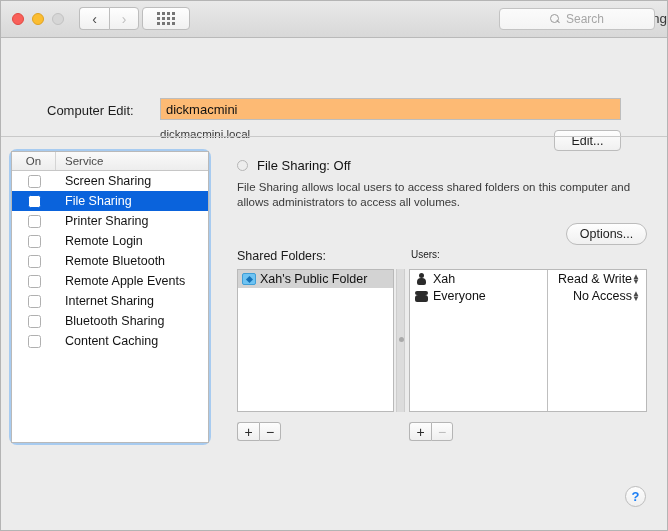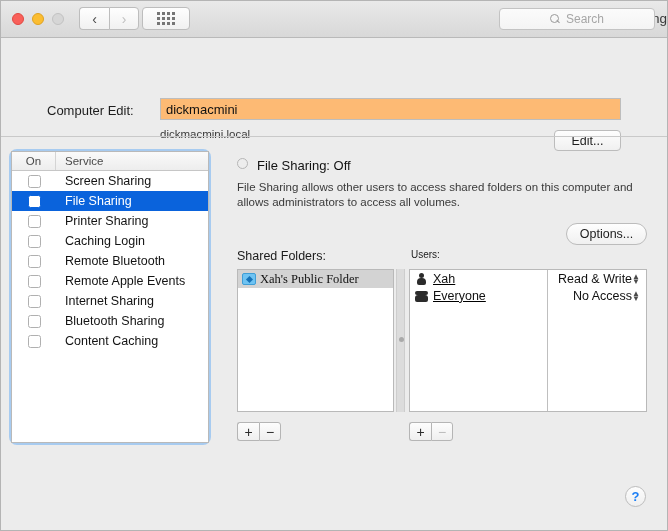--- a/index.html
+++ b/index.html
@@ -133,21 +133,21 @@
   .svc-row .cb-cell { width: 44px; display: flex; justify-content: center; }
   .svc-row .cb {
     width: 13px; height: 13px; border: 1px solid #b0b0b0;
     border-radius: 2.5px; background: #fff;
   }
   .svc-row .nm { padding-left: 9px; }
   .svc-row.selected { background: #0a63dc; color: #fff; }
   .svc-row.selected .cb { border-color: #0a63dc; background: #fff; }
 
   
-  .status-row { position: absolute; left: 236px; top: 157px; display: flex; align-items: flex-start; gap: 9px; }
+  .status-row { position: absolute; left: 236px; top: 157px; display: flex; align-items: center; gap: 9px; }
   .status-dot {
     width: 11px; height: 11px; border-radius: 50%;
     background: #ededed; border: 1px solid #b6b6b6;
   }
   .status-text { font-size: 13px; color: #121212; }
   .status-desc {
     position: absolute; left: 236px; top: 179px; width: 410px;
     font-size: 11.5px; color: #3a3a3a; line-height: 15px;
   }
   .options-btn {
@@ -165,21 +165,21 @@
   .folders-box {
     position: absolute; left: 236px; top: 268px;
     width: 157px; height: 143px;
     background: #fff; border: 1px solid #b9b9b9; overflow: hidden;
   }
   .folder-row {
     display: flex; align-items: center; gap: 4px;
     height: 18px; padding-left: 4px;
     font-size: 12.5px; color: #111;
   }
-  .folder-row.selected { background: #d3d3d3; font-family: Liberation Serif, serif; }
+  .folder-row.selected { background: #d3d3d3; }
   .folder-ico {
     width: 14px; height: 12px; border-radius: 2px;
     background: #6fc3f2; border: 1px solid #3f9ed6;
     position: relative; flex: none;
   }
   .folder-ico::after {
     content: ""; position: absolute; left: 4px; top: 3px;
     width: 5px; height: 5px; background: #1572b8;
     transform: rotate(45deg);
   }
@@ -193,21 +193,21 @@
     content: ""; position: absolute; left: 2px; top: 68px;
     width: 5px; height: 5px; border-radius: 50%; background: #a9a9a9;
   }
 
   .users-box {
     position: absolute; left: 408px; top: 268px;
     width: 238px; height: 143px;
     background: #fff; border: 1px solid #b9b9b9; overflow: hidden;
     display: flex;
   }
-  .users-col { width: 138px; border-right: 1px solid #bfbfbf; text-decoration: underline; }
+  .users-col { width: 138px; border-right: 1px solid #bfbfbf; }
   .perm-col  { flex: 1; }
   .user-row {
     display: flex; align-items: center; gap: 5px;
     height: 17px; padding-left: 5px;
     font-size: 12.5px; color: #111;
   }
   .u-ico { width: 13px; height: 12px; position: relative; flex: none; }
   .u-ico.single::before {
     content: ""; position: absolute; left: 4px; top: 0;
     width: 5px; height: 5px; border-radius: 50%; background: #2b2b2b;
@@ -324,21 +324,21 @@
           <div class="svc-row">
             <div class="cb-cell">
               <span class="cb"></span>
             </div>
             <div class="nm">Printer Sharing</div>
           </div>
           <div class="svc-row">
             <div class="cb-cell">
               <span class="cb"></span>
             </div>
-            <div class="nm">Caching Login</div>
+            <div class="nm">Remote Login</div>
           </div>
           <div class="svc-row">
             <div class="cb-cell">
               <span class="cb"></span>
             </div>
             <div class="nm">Remote Bluetooth</div>
           </div>
           <div class="svc-row">
             <div class="cb-cell">
               <span class="cb"></span>
@@ -364,21 +364,21 @@
             <div class="nm">Content Caching</div>
           </div>
         </div>
     </div>
   </div>
 
   <div class="status-row">
     <span class="status-dot"></span>
     <span class="status-text">File Sharing: Off</span>
   </div>
-  <div class="status-desc">File Sharing allows other users to access shared folders on this computer and allows administrators to access all volumes.</div>
+  <div class="status-desc">File Sharing allows local users to access shared folders on this computer and allows administrators to access all volumes.</div>
   <button class="options-btn">Options...</button>
 
   <div class="lbl-folders">Shared Folders:</div>
   <div class="lbl-users">Users:</div>
 
   <div class="folders-box">
     <div id="folder-rows">
         <div class="folder-row selected">
           <span class="folder-ico"></span>
           <span>Xah's Public Folder</span>

